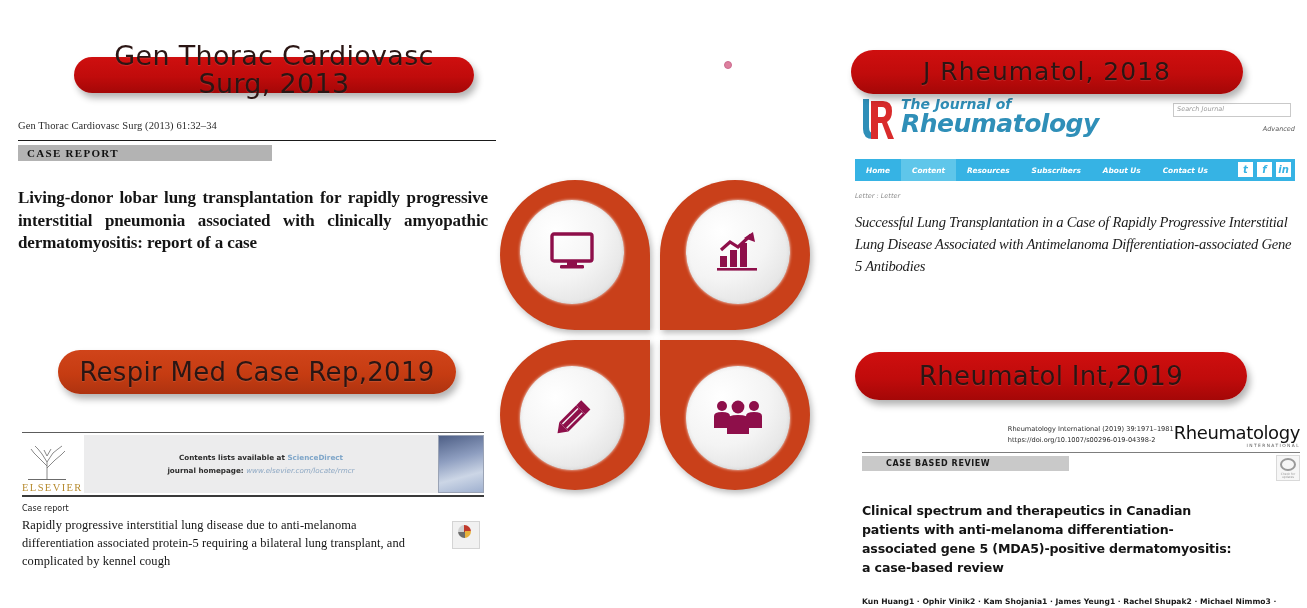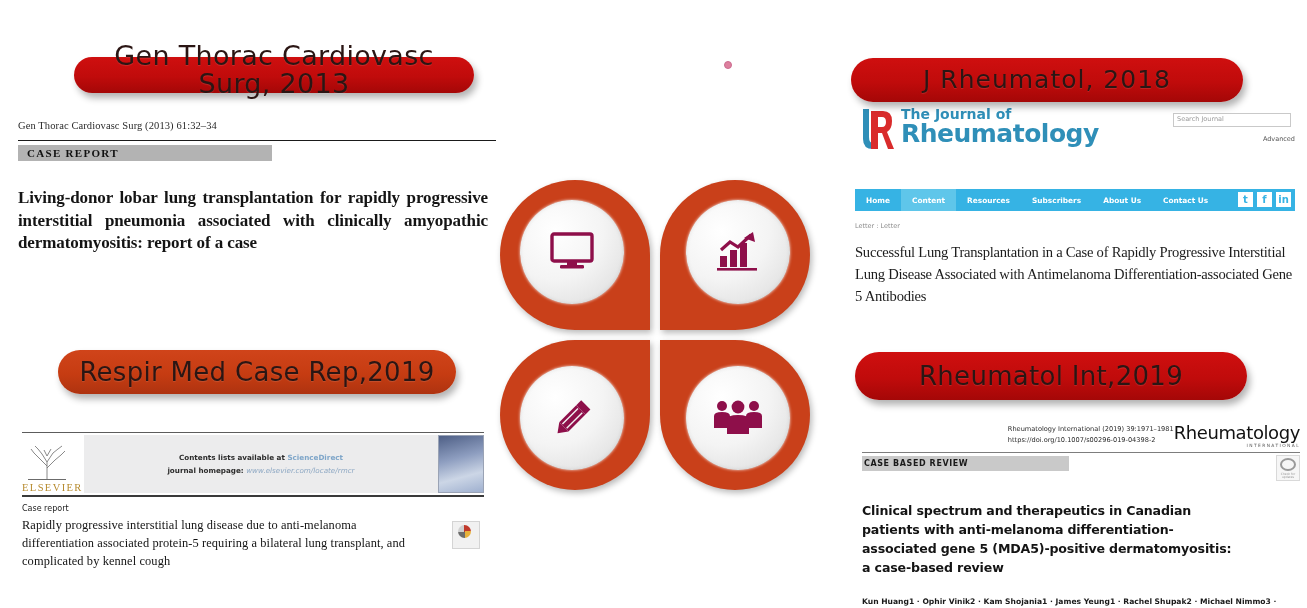--- a/index.html
+++ b/index.html
@@ -50,21 +50,21 @@
   }
 
   #banner-respir {
     left: 58px; top: 350px;
     width: 398px; height: 44px;
     background: linear-gradient(180deg,#d0441a 0%, #c63c12 55%, #ae3310 100%);
   }
   #banner-respir .banner-label { font-size: 26px; }
 
   #banner-jrheum {
-    left: 851px; top: 58px;
+    left: 851px; top: 50px;
     width: 392px; height: 44px;
     background: linear-gradient(180deg,#cf0f0f 0%, #c00b0b 55%, #a40707 100%);
   }
   #banner-jrheum .banner-label { font-size: 25px; letter-spacing: 1px; }
 
   #banner-rheumint {
     left: 855px; top: 352px;
     width: 392px; height: 48px;
     background: linear-gradient(180deg,#cf0f0f 0%, #c00b0b 55%, #a40707 100%);
   }
@@ -199,21 +199,21 @@
   .rm-crossmark::after {
     content: "";
     position: absolute;
     left: 5px; top: 3px;
     width: 13px; height: 13px;
     border-radius: 50%;
     background: conic-gradient(#c0392b 0 25%, #e8b13a 0 50%, #6c6c6c 0 75%, #cfcfcf 0 100%);
   }
 
   
-  #panel-jrheum { left: 855px; top: 105px; width: 440px; }
+  #panel-jrheum { left: 855px; top: 95px; width: 440px; font-style: italic; }
   .jr-headrow {
     display: flex;
     align-items: flex-start;
     height: 60px;
     background: #fff;
     position: relative;
   }
   .jr-logo { width: 40px; height: 50px; position: relative; flex: none; }
   .jr-wordmark { margin-left: 6px; }
   .jr-the {
@@ -248,21 +248,21 @@
     box-sizing: border-box;
   }
   .jr-advanced {
     margin-top: 8px;
     text-align: right;
     font-family: "DejaVu Sans", sans-serif;
     font-size: 6.5px;
     color: #555;
   }
   .jr-nav {
-    margin-top: 24px;
+    margin-top: 4px;
     height: 22px;
     background: #36b3e4;
     display: flex;
     align-items: center;
     position: relative;
   }
   .jr-navitem {
     font-family: "DejaVu Sans", sans-serif;
     font-size: 7.4px;
     color: #ffffff;
@@ -329,21 +329,21 @@
     letter-spacing: 1.4px;
     margin-top: 1px;
   }
   .ri-rule { border-top: 1px solid #7d7d7d; margin-top: 4px; }
   .ri-catrow { display: flex; align-items: flex-start; }
   .ri-cat {
     margin-top: 3px;
     width: 207px; height: 15px;
     background: #c9c9c9;
     display: flex; align-items: center;
-    padding-left: 2px; box-sizing: border-box;
+    padding-left: 24px; box-sizing: border-box;
     font-family: "DejaVu Sans", sans-serif;
     font-size: 8px;
     font-weight: 700;
     color: #1a1a1a;
     letter-spacing: 0.6px;
   }
   .ri-crossmark {
     margin-left: auto;
     margin-top: 2px;
     width: 24px; height: 26px;

